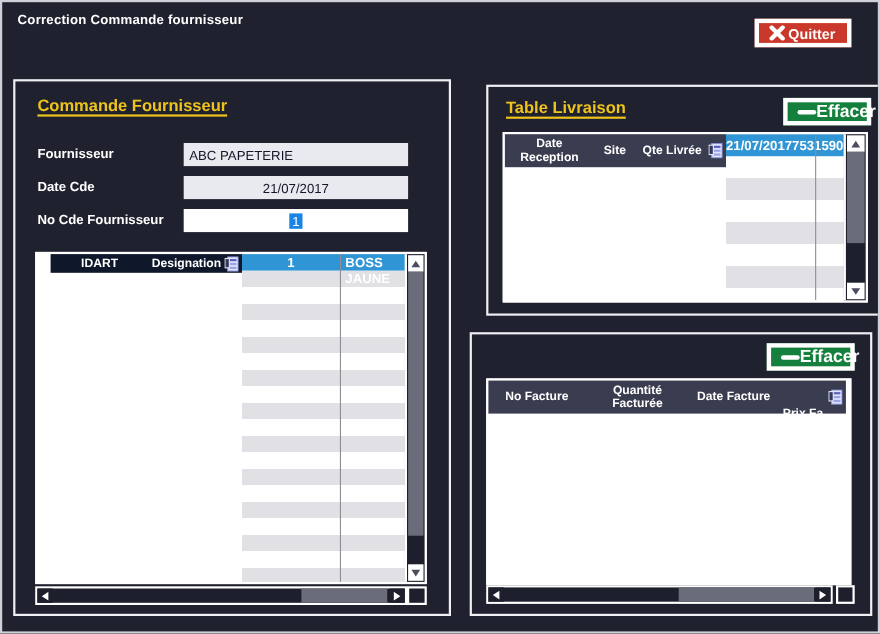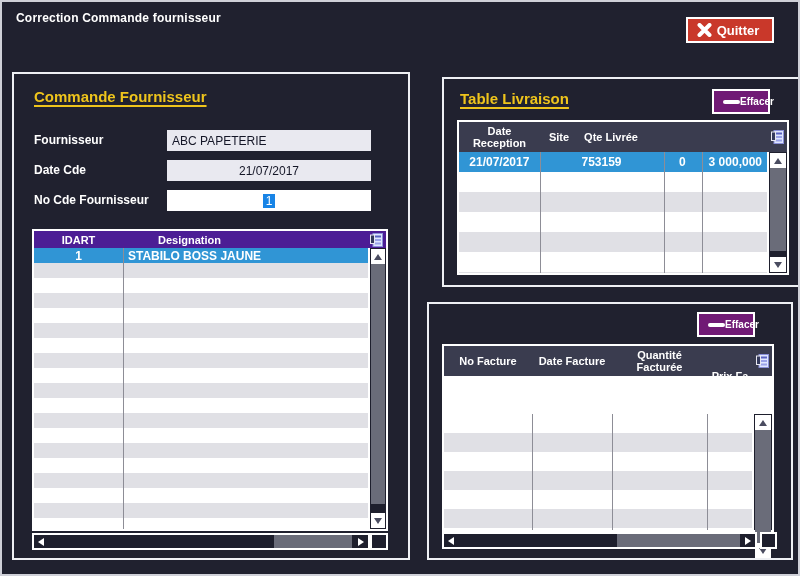--- a/index.html
+++ b/index.html
@@ -6,25 +6,25 @@
   html,body { width:800px; height:576px; }
   body { font-family:"Liberation Sans", sans-serif; background:#20212f; }
 
   .window { position:relative; width:800px; height:576px; background:#20212f;
             border:2px solid #cfd0d8; overflow:hidden; }
 
   .win-title { position:absolute; left:14px; top:9px; color:#ffffff;
                font-size:12px; font-weight:bold; letter-spacing:.2px; }
 
   
-  .btn { display:flex; align-items:center; border:2px solid #ffffff; color:#fff;
+  .btn { display:flex; align-items:center; border:4px solid #ffffff; color:#fff;
          font-weight:bold; cursor:pointer; }
   .btn-quit { position:absolute; left:684px; top:15px; width:88px; height:26px;
               background:#c9382a; font-size:13px; }
-  .btn-clear { position:absolute; width:58px; height:25px; background:#701a75; font-size:10px; }
+  .btn-clear { position:absolute; width:80px; height:25px; background:#15803d; font-size:16px; }
   .btn .ic { margin-left:9px; display:flex; align-items:center; }
   .btn .lbl { flex:1; text-align:center; padding-right:8px; }
   .dash { width:17px; height:4px; background:#fff; border-radius:2px; }
 
   
   .panel { position:absolute; border:2px solid #eef0f4; background:#20212f; }
   #panel-commande    { left:10px;  top:70px;  width:398px; height:488px; }
   #panel-livraison   { left:440px; top:75px;  width:366px; height:210px; }
   #panel-facturation { left:425px; top:300px; width:366px; height:258px; }
   .panel-title { position:absolute; color:#eec41c; font-size:15px; font-weight:bold;
@@ -40,27 +40,27 @@
              background:#e9e9f0; color:#141627; font-size:12px;
              display:flex; align-items:center;text-align:right; }
   .fl-1 { top:56px; } .fl-2 { top:86px; } .fl-3 { top:116px; }
   .align-left   { justify-content:flex-start; padding-left:5px; }
   .align-center { justify-content:center; }
   .f-white { background:#ffffff; }
   .sel-text { background:#1884e6; color:#ffffff; padding:0 3px; }
 
   
   .tbl { position:absolute; border:2px solid #ffffff; display:flex;
-         flex-direction:column; background:#fff; }
+         flex-direction:row; background:#fff; }
   #tbl-commande    { left:18px; top:155px; width:356px; height:302px; }
   #tbl-livraison   { left:13px; top:41px;  width:332px; height:155px; }
   #tbl-facturation { left:13px; top:40px;  width:332px; height:188px;gap:38px; }
 
   .tbl-head { display:flex; color:#fff; font-size:11px; font-weight:bold; }
-  #tbl-commande .tbl-head { background:#4c1d95; height:17px; }
+  #tbl-commande .tbl-head { background:#0f172a; height:17px;margin-left:12px; }
   #tbl-livraison .tbl-head, #tbl-facturation .tbl-head { background:#3a3c4f; height:30px; }
   .th { display:flex; align-items:center; justify-content:center; text-align:center;
         line-height:12px; padding:0 3px; }
   .th-icon { flex:1; display:flex; align-items:center; justify-content:flex-end;
              padding-right:3px; }
 
   .tbl-main { flex:1; display:flex; min-height:0; }
   .tbl-body { flex:1; position:relative; overflow:hidden; }
   .body-cmd { background:repeating-linear-gradient(to bottom,#ffffff 0 15px,#e0e0e5 15px 30px); }
   .body-liv { background:repeating-linear-gradient(to bottom,#e0e0e5 0 20px,#ffffff 20px 40px); }
@@ -248,22 +248,22 @@
     <div class="btn btn-clear" style="left:268px; top:8px;">
       <span class="ic">
           <span class="dash"></span>
         </span>
       <span class="lbl">Effacer</span>
     </div>
 
     <div class="tbl" id="tbl-facturation">
       <div class="tbl-head">
         <div class="th w-fac1">No Facture</div>
+        <div class="th w-fac3">Quantité Facturée</div>
         <div class="th w-fac2">Date Facture</div>
-        <div class="th w-fac3">Quantité Facturée</div>
         <div class="th w-fac4">Prix Fa</div>
         <div class="th-icon">
           <svg width="13" height="14" viewBox="0 0 13 14">
               <rect x="3" y="0.5" width="9.5" height="13" fill="#dfe6ff" stroke="#8a90d8"></rect>
               <rect x="4.5" y="2.5" width="6.5" height="2" fill="#5a62c0"></rect>
               <rect x="4.5" y="6" width="6.5" height="2" fill="#9aa2e8"></rect>
               <rect x="4.5" y="9.5" width="6.5" height="2" fill="#9aa2e8"></rect>
               <rect x="0.5" y="2" width="4" height="8.5" fill="#343a5c" stroke="#e8e8f0"></rect>
             </svg>
         </div>

